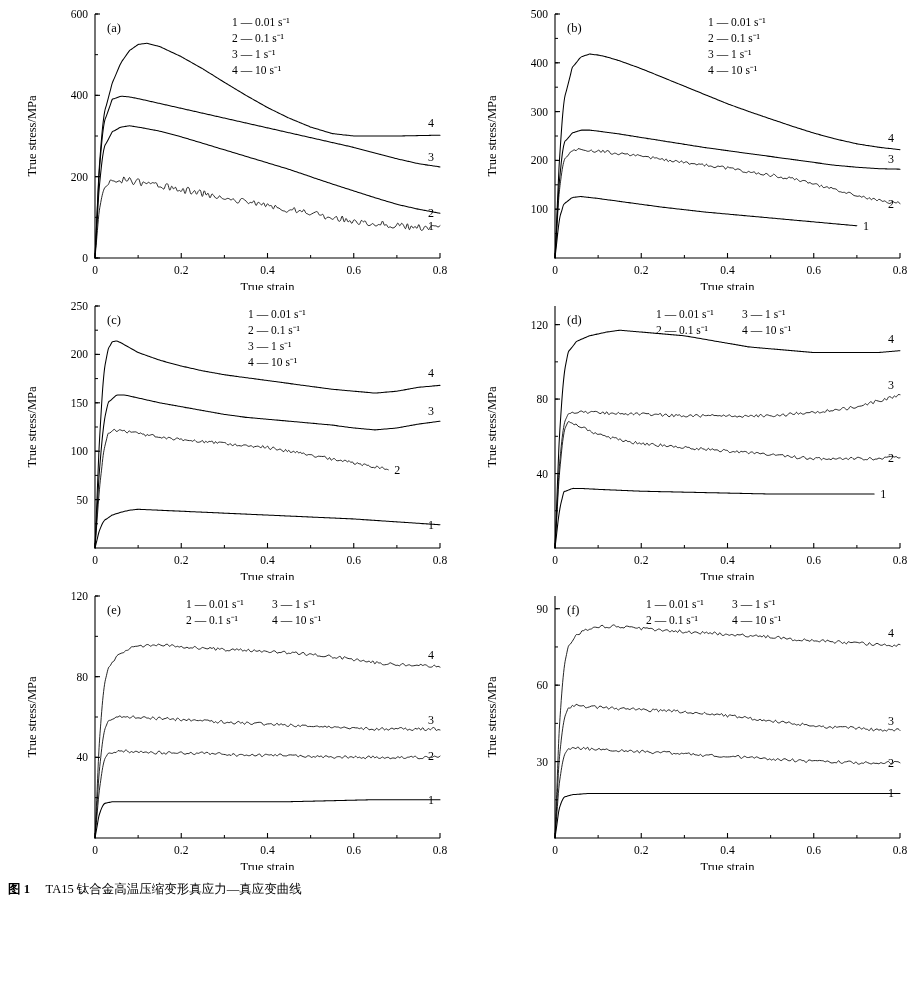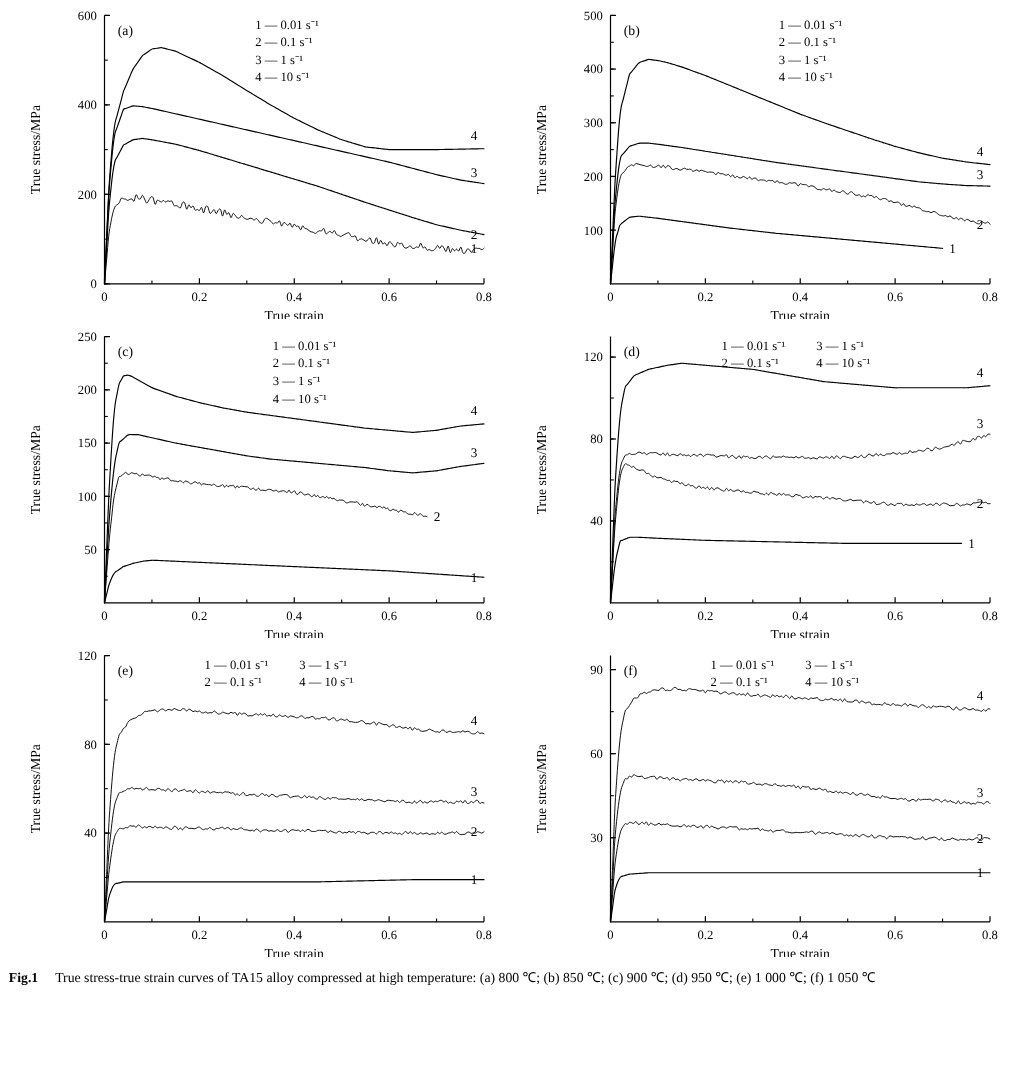--- a/index.html
+++ b/index.html
@@ -342,18 +342,18 @@
         <text x="428" y="186.7967336299801" class="curve-label" fill="#000">2</text>
         <path d="M 95.00 258.00 C 95.32 251.96, 96.28 233.85, 96.92 221.77 C 97.56 209.69, 98.19 195.07, 98.83 185.54 C 99.47 176.01, 100.11 170.73, 100.75 164.60 C 101.39 158.46, 102.03 153.18, 102.67 148.75 C 103.31 144.31, 103.94 140.73, 104.58 137.99 C 105.22 135.25, 105.86 134.00, 106.50 132.33 C 107.14 130.66, 107.78 128.64, 108.42 127.94 C 109.06 127.25, 109.69 128.59, 110.33 128.18 C 110.97 127.76, 111.61 125.74, 112.25 125.46 C 112.89 125.19, 113.53 126.70, 114.17 126.52 C 114.81 126.33, 115.44 124.56, 116.08 124.33 C 116.72 124.11, 117.36 124.90, 118.00 125.16 C 118.64 125.43, 119.28 125.79, 119.92 125.91 C 120.56 126.04, 121.19 125.97, 121.83 125.93 C 122.47 125.88, 123.11 125.31, 123.75 125.63 C 124.39 125.94, 125.03 127.52, 125.67 127.82 C 126.31 128.11, 126.94 127.57, 127.58 127.42 C 128.22 127.26, 128.86 127.13, 129.50 126.90 C 130.14 126.67, 130.78 126.20, 131.42 126.03 C 132.06 125.86, 132.69 125.88, 133.33 125.85 C 133.97 125.83, 134.61 125.44, 135.25 125.89 C 135.89 126.34, 136.53 128.43, 137.17 128.54 C 137.81 128.65, 138.44 126.94, 139.08 126.55 C 139.72 126.16, 140.36 126.02, 141.00 126.21 C 141.64 126.41, 142.28 127.52, 142.92 127.75 C 143.56 127.97, 144.19 127.70, 144.83 127.56 C 145.47 127.42, 146.11 126.64, 146.75 126.90 C 147.39 127.17, 148.03 129.05, 148.67 129.16 C 149.31 129.26, 149.94 127.87, 150.58 127.53 C 151.22 127.18, 151.86 126.87, 152.50 127.11 C 153.14 127.34, 153.78 128.74, 154.42 128.92 C 155.06 129.11, 155.69 128.05, 156.33 128.22 C 156.97 128.40, 157.61 129.91, 158.25 129.97 C 158.89 130.03, 159.53 128.90, 160.17 128.58 C 160.81 128.26, 161.44 128.22, 162.08 128.07 C 162.72 127.92, 163.36 127.50, 164.00 127.68 C 164.64 127.85, 165.28 128.94, 165.92 129.10 C 166.56 129.27, 167.19 128.58, 167.83 128.66 C 168.47 128.74, 169.11 129.60, 169.75 129.57 C 170.39 129.54, 171.03 128.72, 171.67 128.47 C 172.31 128.22, 172.94 127.86, 173.58 128.10 C 174.22 128.33, 174.86 129.65, 175.50 129.85 C 176.14 130.06, 176.78 129.55, 177.42 129.34 C 178.06 129.12, 178.69 128.48, 179.33 128.58 C 179.97 128.68, 180.61 129.90, 181.25 129.95 C 181.89 129.99, 182.53 128.93, 183.17 128.85 C 183.81 128.76, 184.44 129.24, 185.08 129.45 C 185.72 129.66, 186.36 129.77, 187.00 130.09 C 187.64 130.41, 188.28 131.13, 188.92 131.38 C 189.56 131.62, 190.19 131.95, 190.83 131.58 C 191.47 131.21, 192.11 129.45, 192.75 129.15 C 193.39 128.85, 194.03 129.76, 194.67 129.76 C 195.31 129.76, 195.94 128.83, 196.58 129.15 C 197.22 129.46, 197.86 131.58, 198.50 131.66 C 199.14 131.74, 199.78 129.75, 200.42 129.61 C 201.06 129.47, 201.69 130.79, 202.33 130.82 C 202.97 130.85, 203.61 129.65, 204.25 129.77 C 204.89 129.89, 205.53 131.52, 206.17 131.54 C 206.81 131.57, 207.44 130.13, 208.08 129.92 C 208.72 129.71, 209.36 129.97, 210.00 130.29 C 210.64 130.61, 211.28 131.92, 211.92 131.85 C 212.56 131.78, 213.19 130.02, 213.83 129.86 C 214.47 129.71, 215.11 130.84, 215.75 130.92 C 216.39 131.00, 217.03 130.03, 217.67 130.33 C 218.31 130.63, 218.94 132.34, 219.58 132.73 C 220.22 133.13, 220.86 132.80, 221.50 132.71 C 222.14 132.61, 222.78 132.41, 223.42 132.16 C 224.06 131.91, 224.69 131.07, 225.33 131.21 C 225.97 131.36, 226.61 132.76, 227.25 133.05 C 227.89 133.34, 228.53 132.97, 229.17 132.95 C 229.81 132.93, 230.44 132.79, 231.08 132.92 C 231.72 133.06, 232.36 133.84, 233.00 133.78 C 233.64 133.71, 234.28 132.75, 234.92 132.55 C 235.56 132.35, 236.19 132.42, 236.83 132.57 C 237.47 132.71, 238.11 133.21, 238.75 133.43 C 239.39 133.65, 240.03 133.78, 240.67 133.87 C 241.31 133.97, 241.94 134.25, 242.58 134.01 C 243.22 133.77, 243.86 132.43, 244.50 132.42 C 245.14 132.41, 245.78 133.63, 246.42 133.94 C 247.06 134.24, 247.69 134.14, 248.33 134.28 C 248.97 134.41, 249.61 134.81, 250.25 134.74 C 250.89 134.67, 251.53 133.81, 252.17 133.87 C 252.81 133.93, 253.44 135.03, 254.08 135.08 C 254.72 135.13, 255.36 134.34, 256.00 134.18 C 256.64 134.02, 257.28 134.03, 257.92 134.12 C 258.56 134.22, 259.19 134.80, 259.83 134.73 C 260.47 134.66, 261.11 133.46, 261.75 133.70 C 262.39 133.94, 263.03 136.04, 263.67 136.19 C 264.31 136.33, 264.94 134.41, 265.58 134.55 C 266.22 134.69, 266.86 136.96, 267.50 137.02 C 268.14 137.07, 268.78 135.17, 269.42 134.89 C 270.06 134.61, 270.69 135.25, 271.33 135.35 C 271.97 135.46, 272.61 135.54, 273.25 135.52 C 273.89 135.50, 274.53 134.85, 275.17 135.23 C 275.81 135.60, 276.44 137.50, 277.08 137.78 C 277.72 138.06, 278.36 136.94, 279.00 136.90 C 279.64 136.87, 280.28 137.44, 280.92 137.56 C 281.56 137.67, 282.19 137.78, 282.83 137.59 C 283.47 137.41, 284.11 136.48, 284.75 136.47 C 285.39 136.46, 286.03 137.23, 286.67 137.53 C 287.31 137.83, 287.94 138.30, 288.58 138.26 C 289.22 138.23, 289.86 137.02, 290.50 137.32 C 291.14 137.62, 291.78 139.73, 292.42 140.07 C 293.06 140.40, 293.69 139.30, 294.33 139.32 C 294.97 139.34, 295.61 140.03, 296.25 140.21 C 296.89 140.39, 297.53 140.58, 298.17 140.41 C 298.81 140.24, 299.44 139.14, 300.08 139.20 C 300.72 139.27, 301.36 140.69, 302.00 140.80 C 302.64 140.91, 303.28 139.82, 303.92 139.87 C 304.56 139.92, 305.19 140.99, 305.83 141.09 C 306.47 141.19, 307.11 140.55, 307.75 140.45 C 308.39 140.34, 309.03 140.30, 309.67 140.46 C 310.31 140.62, 310.94 141.12, 311.58 141.42 C 312.22 141.72, 312.86 142.47, 313.50 142.28 C 314.14 142.08, 314.78 140.25, 315.42 140.26 C 316.06 140.27, 316.69 141.88, 317.33 142.33 C 317.97 142.78, 318.61 143.03, 319.25 142.93 C 319.89 142.83, 320.53 142.01, 321.17 141.73 C 321.81 141.45, 322.44 141.11, 323.08 141.24 C 323.72 141.37, 324.36 142.25, 325.00 142.53 C 325.64 142.81, 326.28 143.01, 326.92 142.90 C 327.56 142.78, 328.19 141.79, 328.83 141.83 C 329.47 141.88, 330.11 142.76, 330.75 143.16 C 331.39 143.56, 332.03 144.11, 332.67 144.23 C 333.31 144.36, 333.94 143.79, 334.58 143.92 C 335.22 144.06, 335.86 144.95, 336.50 145.03 C 337.14 145.12, 337.78 144.36, 338.42 144.45 C 339.06 144.53, 339.69 145.75, 340.33 145.54 C 340.97 145.33, 341.61 143.34, 342.25 143.20 C 342.89 143.05, 343.53 144.49, 344.17 144.69 C 344.81 144.89, 345.44 144.29, 346.08 144.40 C 346.72 144.52, 347.36 145.11, 348.00 145.37 C 348.64 145.64, 349.28 145.91, 349.92 146.01 C 350.56 146.10, 351.19 145.96, 351.83 145.94 C 352.47 145.92, 353.11 145.76, 353.75 145.88 C 354.39 146.01, 355.03 146.64, 355.67 146.70 C 356.31 146.76, 356.94 146.41, 357.58 146.24 C 358.22 146.07, 358.86 145.61, 359.50 145.67 C 360.14 145.74, 360.78 146.58, 361.42 146.65 C 362.06 146.71, 362.69 145.84, 363.33 146.06 C 363.97 146.28, 364.61 147.60, 365.25 147.95 C 365.89 148.29, 366.53 148.34, 367.17 148.15 C 367.81 147.97, 368.44 147.01, 369.08 146.82 C 369.72 146.63, 370.36 146.74, 371.00 147.00 C 371.64 147.26, 372.28 148.54, 372.92 148.41 C 373.56 148.28, 374.19 146.40, 374.83 146.21 C 375.47 146.02, 376.11 147.15, 376.75 147.25 C 377.39 147.35, 378.03 146.95, 378.67 146.84 C 379.31 146.73, 379.94 146.61, 380.58 146.61 C 381.22 146.60, 381.86 146.79, 382.50 146.79 C 383.14 146.79, 383.78 146.61, 384.42 146.60 C 385.06 146.59, 385.69 146.42, 386.33 146.72 C 386.97 147.02, 387.61 148.41, 388.25 148.40 C 388.89 148.38, 389.53 146.89, 390.17 146.62 C 390.81 146.36, 391.44 146.66, 392.08 146.81 C 392.72 146.96, 393.36 147.14, 394.00 147.54 C 394.64 147.93, 395.28 149.14, 395.92 149.17 C 396.56 149.20, 397.19 148.01, 397.83 147.71 C 398.47 147.41, 399.11 147.12, 399.75 147.37 C 400.39 147.62, 401.03 149.14, 401.67 149.21 C 402.31 149.29, 402.94 147.84, 403.58 147.81 C 404.22 147.79, 404.86 148.81, 405.50 149.08 C 406.14 149.34, 406.78 149.13, 407.42 149.38 C 408.06 149.63, 408.69 150.77, 409.33 150.56 C 409.97 150.36, 410.61 148.11, 411.25 148.15 C 411.89 148.19, 412.53 150.55, 413.17 150.81 C 413.81 151.08, 414.44 150.04, 415.08 149.73 C 415.72 149.41, 416.36 148.83, 417.00 148.90 C 417.64 148.98, 418.28 150.10, 418.92 150.20 C 419.56 150.30, 420.19 149.34, 420.83 149.50 C 421.47 149.66, 422.11 151.05, 422.75 151.15 C 423.39 151.25, 424.03 150.12, 424.67 150.10 C 425.31 150.08, 425.94 151.15, 426.58 151.01 C 427.22 150.86, 427.86 149.46, 428.50 149.23 C 429.14 149.00, 429.78 149.55, 430.42 149.63 C 431.06 149.70, 431.69 149.47, 432.33 149.68 C 432.97 149.89, 433.61 151.00, 434.25 150.91 C 434.89 150.82, 435.53 149.48, 436.17 149.13 C 436.81 148.78, 437.44 148.58, 438.08 148.81 C 438.72 149.04, 439.68 150.24, 440.00 150.52" fill="none" stroke="#000" stroke-width="0.85" stroke-linejoin="round" stroke-linecap="round"></path>
         <text x="428" y="144.52127896503683" class="curve-label" fill="#000">3</text>
         <path d="M 95.00 258.00 C 95.32 249.70, 96.28 224.79, 96.92 208.18 C 97.56 191.58, 98.19 171.86, 98.83 158.37 C 99.47 144.88, 100.11 136.58, 100.75 127.24 C 101.39 117.89, 102.03 109.40, 102.67 102.33 C 103.31 95.25, 103.94 89.40, 104.58 84.78 C 105.22 80.16, 105.86 77.68, 106.50 74.59 C 107.14 71.50, 107.78 67.98, 108.42 66.24 C 109.06 64.50, 109.69 64.98, 110.33 64.17 C 110.97 63.36, 111.61 62.36, 112.25 61.38 C 112.89 60.40, 113.53 59.39, 114.17 58.30 C 114.81 57.20, 115.44 55.40, 116.08 54.78 C 116.72 54.16, 117.36 54.69, 118.00 54.57 C 118.64 54.46, 119.28 54.73, 119.92 54.12 C 120.56 53.51, 121.19 51.49, 121.83 50.91 C 122.47 50.33, 123.11 50.91, 123.75 50.63 C 124.39 50.35, 125.03 49.29, 125.67 49.25 C 126.31 49.20, 126.94 50.36, 127.58 50.37 C 128.22 50.38, 128.86 49.55, 129.50 49.30 C 130.14 49.06, 130.78 49.22, 131.42 48.91 C 132.06 48.60, 132.69 47.71, 133.33 47.41 C 133.97 47.12, 134.61 47.13, 135.25 47.15 C 135.89 47.17, 136.53 47.44, 137.17 47.51 C 137.81 47.58, 138.44 47.88, 139.08 47.58 C 139.72 47.28, 140.36 46.07, 141.00 45.72 C 141.64 45.37, 142.28 45.14, 142.92 45.48 C 143.56 45.82, 144.19 47.43, 144.83 47.75 C 145.47 48.07, 146.11 47.39, 146.75 47.41 C 147.39 47.42, 148.03 47.86, 148.67 47.84 C 149.31 47.82, 149.94 47.74, 150.58 47.29 C 151.22 46.84, 151.86 45.49, 152.50 45.13 C 153.14 44.78, 153.78 44.86, 154.42 45.14 C 155.06 45.43, 155.69 46.63, 156.33 46.86 C 156.97 47.10, 157.61 46.41, 158.25 46.56 C 158.89 46.72, 159.53 47.64, 160.17 47.80 C 160.81 47.95, 161.44 47.46, 162.08 47.49 C 162.72 47.52, 163.36 48.21, 164.00 47.98 C 164.64 47.76, 165.28 46.44, 165.92 46.15 C 166.56 45.86, 167.19 46.15, 167.83 46.26 C 168.47 46.38, 169.11 46.76, 169.75 46.84 C 170.39 46.93, 171.03 46.67, 171.67 46.76 C 172.31 46.84, 172.94 47.13, 173.58 47.35 C 174.22 47.57, 174.86 47.94, 175.50 48.06 C 176.14 48.19, 176.78 48.23, 177.42 48.11 C 178.06 47.99, 178.69 47.05, 179.33 47.35 C 179.97 47.64, 180.61 49.85, 181.25 49.88 C 181.89 49.91, 182.53 47.84, 183.17 47.54 C 183.81 47.24, 184.44 48.04, 185.08 48.09 C 185.72 48.14, 186.36 47.76, 187.00 47.83 C 187.64 47.90, 188.28 48.44, 188.92 48.52 C 189.56 48.61, 190.19 48.29, 190.83 48.34 C 191.47 48.40, 192.11 48.46, 192.75 48.86 C 193.39 49.26, 194.03 50.53, 194.67 50.74 C 195.31 50.96, 195.94 50.41, 196.58 50.13 C 197.22 49.85, 197.86 49.16, 198.50 49.06 C 199.14 48.97, 199.78 49.20, 200.42 49.54 C 201.06 49.88, 201.69 50.94, 202.33 51.10 C 202.97 51.25, 203.61 50.68, 204.25 50.46 C 204.89 50.24, 205.53 49.81, 206.17 49.77 C 206.81 49.73, 207.44 49.85, 208.08 50.23 C 208.72 50.60, 209.36 52.00, 210.00 52.03 C 210.64 52.07, 211.28 50.48, 211.92 50.44 C 212.56 50.40, 213.19 51.72, 213.83 51.78 C 214.47 51.83, 215.11 50.67, 215.75 50.77 C 216.39 50.87, 217.03 52.51, 217.67 52.38 C 218.31 52.24, 218.94 50.00, 219.58 49.98 C 220.22 49.96, 220.86 51.75, 221.50 52.25 C 222.14 52.75, 222.78 52.98, 223.42 52.98 C 224.06 52.98, 224.69 52.34, 225.33 52.23 C 225.97 52.12, 226.61 52.52, 227.25 52.32 C 227.89 52.11, 228.53 50.81, 229.17 51.00 C 229.81 51.19, 230.44 53.18, 231.08 53.46 C 231.72 53.74, 232.36 52.96, 233.00 52.69 C 233.64 52.42, 234.28 51.92, 234.92 51.85 C 235.56 51.78, 236.19 52.03, 236.83 52.26 C 237.47 52.48, 238.11 52.95, 238.75 53.21 C 239.39 53.48, 240.03 54.13, 240.67 53.85 C 241.31 53.57, 241.94 51.66, 242.58 51.55 C 243.22 51.44, 243.86 53.10, 244.50 53.19 C 245.14 53.28, 245.78 52.01, 246.42 52.08 C 247.06 52.14, 247.69 53.48, 248.33 53.58 C 248.97 53.68, 249.61 52.57, 250.25 52.67 C 250.89 52.76, 251.53 54.27, 252.17 54.17 C 252.81 54.07, 253.44 52.27, 254.08 52.07 C 254.72 51.87, 255.36 52.49, 256.00 52.98 C 256.64 53.47, 257.28 55.06, 257.92 55.00 C 258.56 54.95, 259.19 52.66, 259.83 52.67 C 260.47 52.68, 261.11 54.60, 261.75 55.06 C 262.39 55.51, 263.03 55.54, 263.67 55.38 C 264.31 55.23, 264.94 54.28, 265.58 54.14 C 266.22 53.99, 266.86 54.34, 267.50 54.53 C 268.14 54.72, 268.78 55.31, 269.42 55.30 C 270.06 55.29, 270.69 54.53, 271.33 54.47 C 271.97 54.41, 272.61 54.69, 273.25 54.94 C 273.89 55.20, 274.53 56.07, 275.17 56.00 C 275.81 55.92, 276.44 54.68, 277.08 54.50 C 277.72 54.33, 278.36 54.90, 279.00 54.94 C 279.64 54.98, 280.28 54.86, 280.92 54.72 C 281.56 54.58, 282.19 53.86, 282.83 54.09 C 283.47 54.32, 284.11 55.64, 284.75 56.09 C 285.39 56.53, 286.03 56.65, 286.67 56.76 C 287.31 56.87, 287.94 56.97, 288.58 56.76 C 289.22 56.56, 289.86 55.62, 290.50 55.53 C 291.14 55.43, 291.78 56.17, 292.42 56.20 C 293.06 56.23, 293.69 55.89, 294.33 55.69 C 294.97 55.49, 295.61 54.87, 296.25 55.01 C 296.89 55.14, 297.53 56.38, 298.17 56.51 C 298.81 56.65, 299.44 55.76, 300.08 55.84 C 300.72 55.91, 301.36 57.04, 302.00 56.95 C 302.64 56.87, 303.28 55.19, 303.92 55.35 C 304.56 55.50, 305.19 57.86, 305.83 57.87 C 306.47 57.89, 307.11 55.48, 307.75 55.44 C 308.39 55.40, 309.03 57.22, 309.67 57.65 C 310.31 58.09, 310.94 57.94, 311.58 58.04 C 312.22 58.15, 312.86 58.29, 313.50 58.28 C 314.14 58.28, 314.78 58.30, 315.42 58.02 C 316.06 57.74, 316.69 56.84, 317.33 56.61 C 317.97 56.38, 318.61 56.23, 319.25 56.63 C 319.89 57.03, 320.53 58.92, 321.17 59.03 C 321.81 59.14, 322.44 57.45, 323.08 57.28 C 323.72 57.12, 324.36 57.72, 325.00 58.03 C 325.64 58.34, 326.28 59.06, 326.92 59.13 C 327.56 59.21, 328.19 58.62, 328.83 58.47 C 329.47 58.32, 330.11 57.87, 330.75 58.23 C 331.39 58.60, 332.03 60.39, 332.67 60.68 C 333.31 60.97, 333.94 60.00, 334.58 60.00 C 335.22 60.00, 335.86 60.64, 336.50 60.70 C 337.14 60.76, 337.78 60.38, 338.42 60.36 C 339.06 60.34, 339.69 60.51, 340.33 60.58 C 340.97 60.66, 341.61 61.08, 342.25 60.80 C 342.89 60.52, 343.53 59.01, 344.17 58.91 C 344.81 58.81, 345.44 59.94, 346.08 60.19 C 346.72 60.45, 347.36 60.24, 348.00 60.43 C 348.64 60.62, 349.28 61.50, 349.92 61.34 C 350.56 61.18, 351.19 59.53, 351.83 59.48 C 352.47 59.43, 353.11 60.81, 353.75 61.04 C 354.39 61.28, 355.03 60.88, 355.67 60.90 C 356.31 60.92, 356.94 61.03, 357.58 61.18 C 358.22 61.33, 358.86 61.94, 359.50 61.81 C 360.14 61.67, 360.78 60.68, 361.42 60.35 C 362.06 60.01, 362.69 59.53, 363.33 59.79 C 363.97 60.04, 364.61 61.82, 365.25 61.89 C 365.89 61.95, 366.53 60.31, 367.17 60.18 C 367.81 60.04, 368.44 60.81, 369.08 61.07 C 369.72 61.33, 370.36 61.61, 371.00 61.73 C 371.64 61.84, 372.28 61.50, 372.92 61.75 C 373.56 61.99, 374.19 63.23, 374.83 63.21 C 375.47 63.19, 376.11 62.06, 376.75 61.63 C 377.39 61.20, 378.03 60.62, 378.67 60.64 C 379.31 60.66, 379.94 61.27, 380.58 61.73 C 381.22 62.19, 381.86 63.32, 382.50 63.41 C 383.14 63.49, 383.78 62.15, 384.42 62.24 C 385.06 62.33, 385.69 64.01, 386.33 63.92 C 386.97 63.84, 387.61 61.96, 388.25 61.72 C 388.89 61.49, 389.53 62.36, 390.17 62.49 C 390.81 62.63, 391.44 62.63, 392.08 62.55 C 392.72 62.48, 393.36 62.10, 394.00 62.04 C 394.64 61.98, 395.28 62.11, 395.92 62.18 C 396.56 62.26, 397.19 62.36, 397.83 62.49 C 398.47 62.62, 399.11 63.02, 399.75 62.95 C 400.39 62.88, 401.03 62.14, 401.67 62.08 C 402.31 62.01, 402.94 62.13, 403.58 62.56 C 404.22 62.99, 404.86 64.24, 405.50 64.67 C 406.14 65.10, 406.78 65.46, 407.42 65.13 C 408.06 64.80, 408.69 62.75, 409.33 62.68 C 409.97 62.61, 410.61 64.26, 411.25 64.72 C 411.89 65.19, 412.53 65.54, 413.17 65.48 C 413.81 65.42, 414.44 64.72, 415.08 64.36 C 415.72 63.99, 416.36 63.31, 417.00 63.30 C 417.64 63.28, 418.28 63.96, 418.92 64.28 C 419.56 64.61, 420.19 65.14, 420.83 65.26 C 421.47 65.38, 422.11 65.20, 422.75 65.00 C 423.39 64.81, 424.03 63.99, 424.67 64.09 C 425.31 64.19, 425.94 65.39, 426.58 65.61 C 427.22 65.83, 427.86 65.38, 428.50 65.42 C 429.14 65.46, 429.78 65.67, 430.42 65.88 C 431.06 66.08, 431.69 66.79, 432.33 66.65 C 432.97 66.50, 433.61 65.03, 434.25 64.99 C 434.89 64.95, 435.53 66.53, 436.17 66.42 C 436.81 66.32, 437.44 64.65, 438.08 64.36 C 438.72 64.06, 439.68 64.60, 440.00 64.65" fill="none" stroke="#000" stroke-width="0.85" stroke-linejoin="round" stroke-linecap="round"></path>
         <text x="428" y="56.64580364754292" class="curve-label" fill="#000">4</text>
       </svg>
   </div>
 </div>
 
 <div class="caption-block">
-  <div class="caption-en">
-    <span class="bold">Fig.1</span>
+  <div class="caption-cn">
+    <span class="bold">图 1</span>
     <span>&nbsp;&nbsp;&nbsp;</span>
-    <span>True stress-true strain curves of TA15 alloy compressed at high temperature: (a) 800 ℃; (b) 850 ℃; (c) 900 ℃; (d) 950 ℃; (e) 1 000 ℃; (f) 1 050 ℃</span>
+    <span>TA15 钛合金高温压缩变形真应力—真应变曲线</span>
   </div>
 </div>
 
 </body></html>

